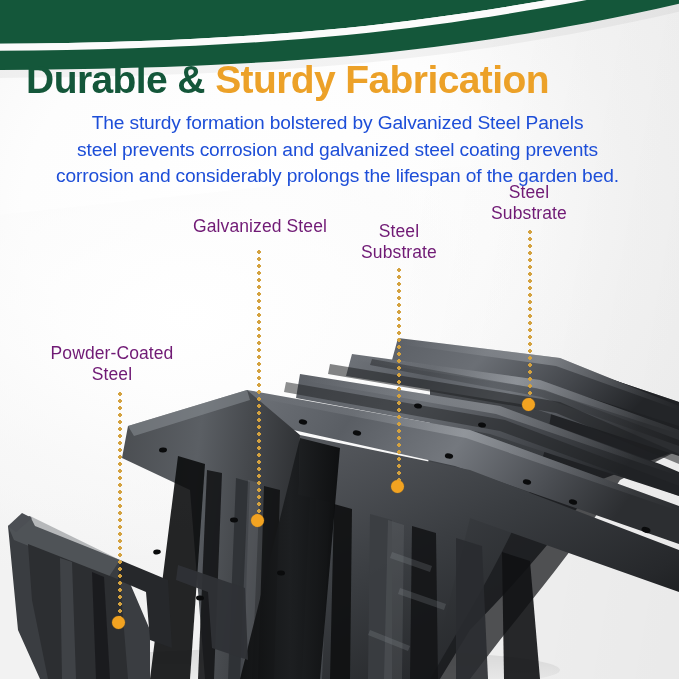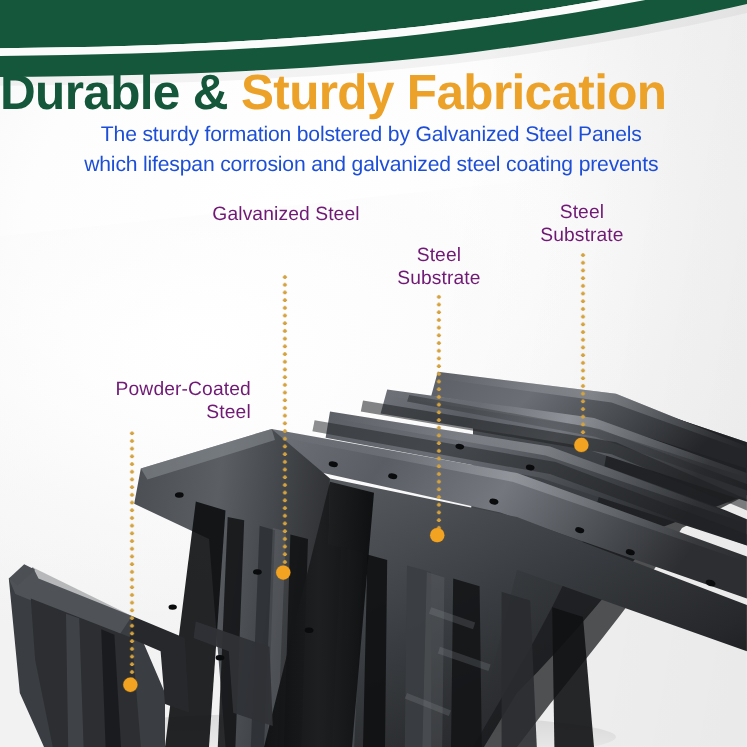--- a/index.html
+++ b/index.html
@@ -47,21 +47,21 @@
     pointer-events: none;
   }
 
   
   .headline {
     position: absolute;
     left: 0;
     top: 58px;
     width: 575px;
     text-align: center;
-    font-size: 45px;
+    font-size: 39px;
     font-weight: bold;
     letter-spacing: -0.6px;
     white-space: nowrap;
   }
   .headline .green { color: #14573a; }
   .headline .amber { color: #eca128; }
 
   
   .subtitle {
     position: absolute;
@@ -147,21 +147,22 @@
                C 302,72 140,78 -40,78 Z" fill="rgba(0,0,0,0.045)"></path>
     </g>
   </svg>
 
   <div class="headline">
     <span class="green">Durable &amp;</span><span>&nbsp;</span><span class="amber">Sturdy Fabrication</span>
   </div>
 
   <div class="subtitle">
     <div>The sturdy formation bolstered by Galvanized Steel Panels</div>
-    <div>which lifespan corrosion and galvanized steel coating prevents</div>
+    <div>steel prevents corrosion and galvanized steel coating prevents</div>
+    <div>corrosion and considerably prolongs the lifespan of the garden bed.</div>
   </div>
 
   <svg class="product" viewBox="0 0 679 349" preserveAspectRatio="none">
     <defs>
 
       <linearGradient id="gTopA" x1="0" y1="0" x2="1" y2="0.25">
         <stop offset="0%" stop-color="#6f7379"></stop>
         <stop offset="28%" stop-color="#5a5e64"></stop>
         <stop offset="55%" stop-color="#74787e"></stop>
         <stop offset="80%" stop-color="#4b4e53"></stop>
@@ -287,28 +288,28 @@
 
     <g opacity="0.20" fill="#9aa0a6">
       <path d="M392,222 L432,236 L430,242 L390,228 Z"></path>
       <path d="M400,258 L446,274 L444,280 L398,264 Z"></path>
       <path d="M370,300 L410,316 L408,321 L368,305 Z"></path>
     </g>
 
     <rect x="0" y="290" width="679" height="59" fill="url(#gGround)" opacity="0"></rect>
   </svg>
 
-  <div class="callout" style="left:28px; top:343px; width:200px;text-align:right;">
+  <div class="callout" style="left:12px; top:343px; width:200px;">
     <div>Powder-Coated</div>
     <div>Steel</div>
   </div>
   <div class="leader" style="left:118px; top:392px; height:228px;"></div>
   <div class="leader-dot" style="left:112px; top:616px;"></div>
 
-  <div class="callout" style="left:160px; top:184px; width:200px;">
+  <div class="callout" style="left:160px; top:216px; width:200px;">
     <div>Galvanized Steel</div>
   </div>
   <div class="leader" style="left:257px; top:250px; height:268px;"></div>
   <div class="leader-dot" style="left:251px; top:514px;"></div>
 
   <div class="callout" style="left:329px; top:221px; width:140px;">
     <div>Steel</div>
     <div>Substrate</div>
   </div>
   <div class="leader" style="left:397px; top:268px; height:216px;"></div>

